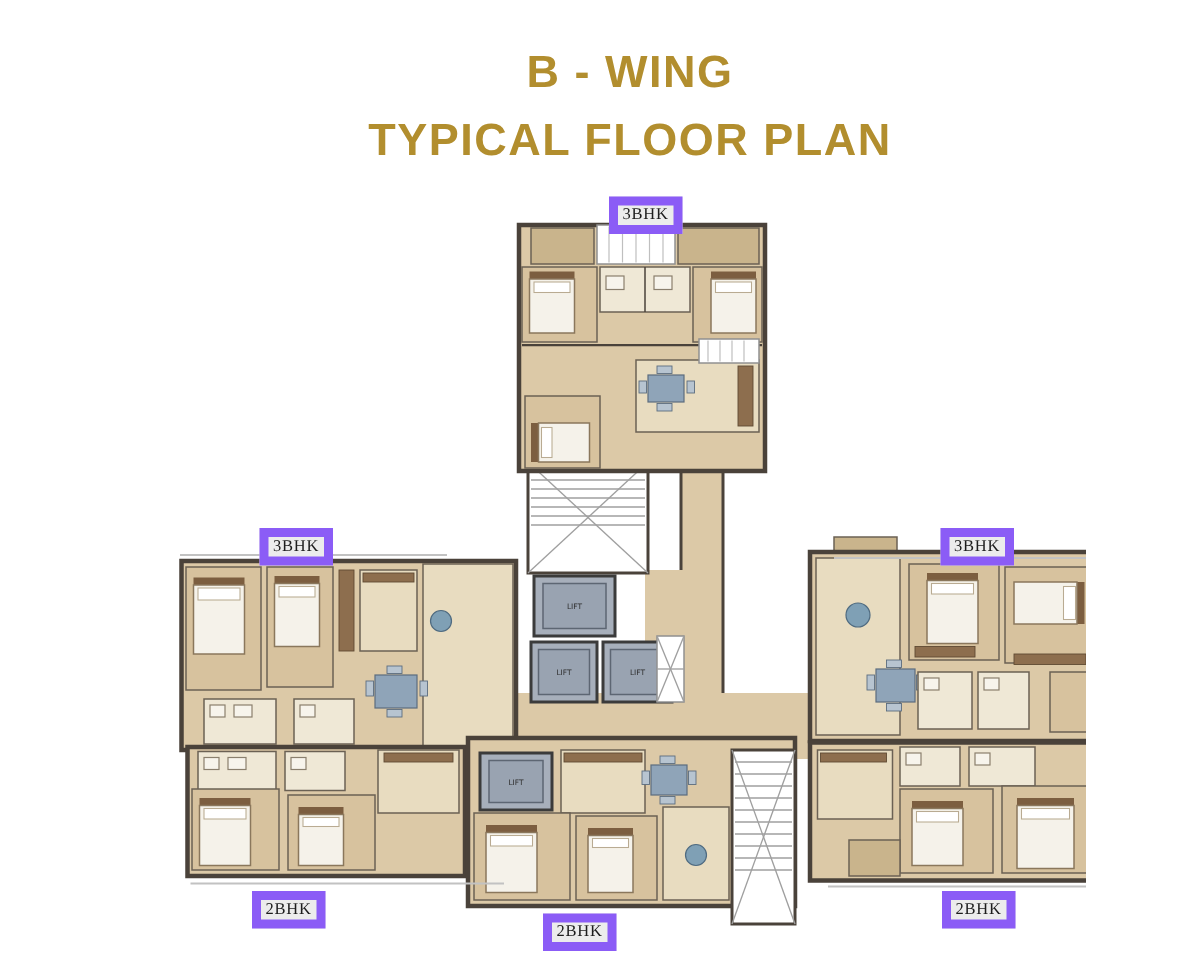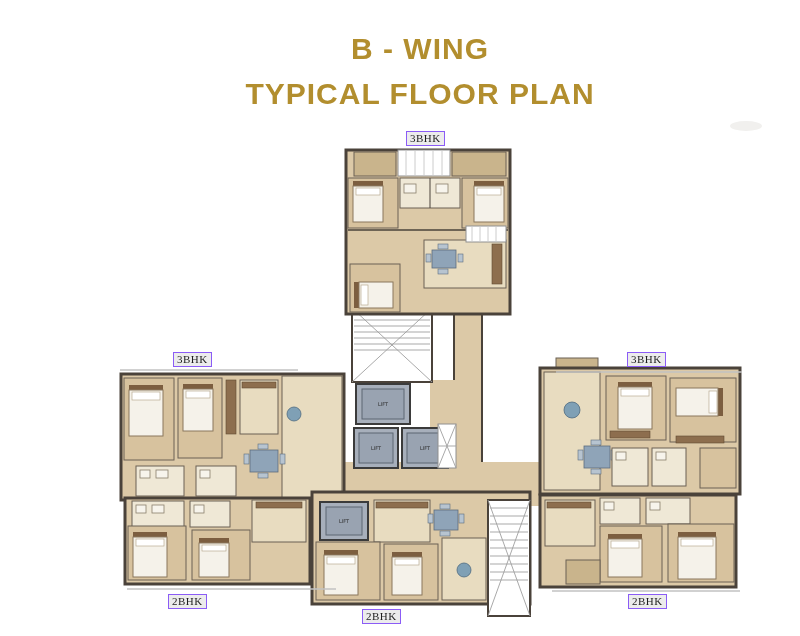--- a/index.html
+++ b/index.html
@@ -1,21 +1,21 @@
 <!DOCTYPE html>
 <html><head>
 <meta charset="utf-8">
 <style>
   html,body{margin:0;padding:0;background:#ffffff;}
   .stage{position:relative;width:724px;height:636px;background:#ffffff;overflow:hidden;
-         font-family:"Liberation Sans",sans-serif;padding-left:46px;}
+         font-family:"Liberation Sans",sans-serif;}
   .title{position:absolute;left:20px;top:26px;width:800px;text-align:center;
          color:#B28E2E;font-weight:bold;font-size:30px;line-height:45px;letter-spacing:1px;}
   .plan-svg{position:absolute;left:0;top:0;}
-  .tag{position:absolute;background:#ececec;border:1px solid #8b5cf6;color:#1d1d1d;
+  .tag{position:absolute;background:#ececec;border:6px solid #8b5cf6;color:#1d1d1d;
        font-family:"Liberation Serif",serif;font-size:11px;line-height:13px;
        padding:0 3px;letter-spacing:0.5px;z-index:5;}
   
   .floor{fill:#dcc9a7;stroke:#4a423a;stroke-width:3;}
   .open{fill:#dcc9a7;stroke:none;}
   .room{fill:#d7c29e;stroke:#6b6154;stroke-width:1;}
   .roomlight{fill:#e8dcc0;stroke:#6b6154;stroke-width:1;}
   .bath{fill:#efe8d6;stroke:#6b6154;stroke-width:1;}
   .balc{fill:#c9b48c;stroke:#6b6154;stroke-width:1;}
   .whitearea{fill:#ffffff;stroke:#909090;stroke-width:1;}

